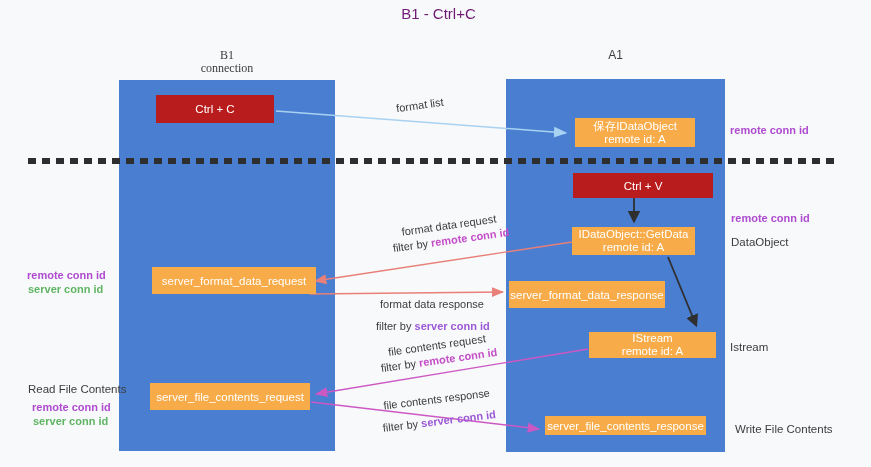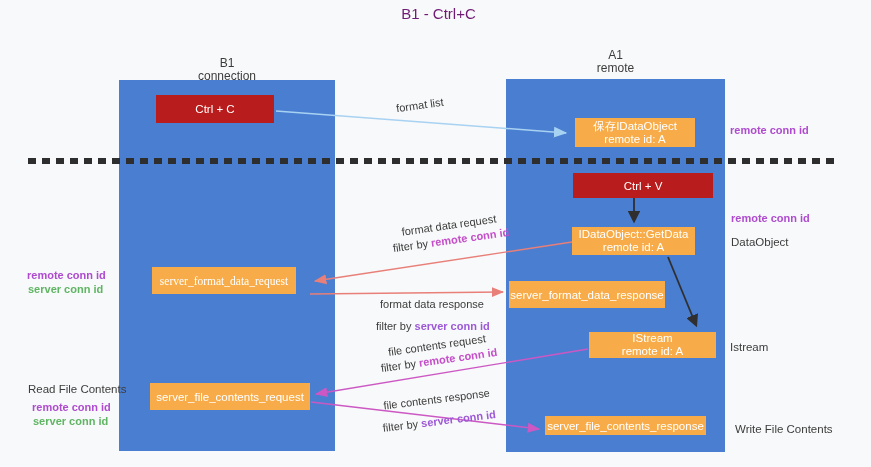--- a/index.html
+++ b/index.html
@@ -36,27 +36,26 @@
   .hl-server{color:#9C59D6;font-weight:bold;}
   svg.arrows{left:0;top:0;pointer-events:none;}
 </style>
 </head>
 <body>
 
 <div class="abs title">
   <div>B1 - Ctrl+C</div>
 </div>
 
-<div class="abs hdr" style="left:119px;top:57px;width:216px;">
+<div class="abs hdr" style="left:119px;top:49px;width:216px;font-family:Liberation Serif, serif;">
   <div>B1</div>
   <div>connection</div>
 </div>
 <div class="abs hdr" style="left:506px;top:49px;width:219px;">
   <div>A1</div>
-  <div>remote</div>
 </div>
 
 <div class="abs lane" style="left:119px;top:80px;width:216px;height:371px;"></div>
 <div class="abs lane" style="left:506px;top:79px;width:219px;height:373px;"></div>
 
 <div class="abs divider"></div>
 
 <svg class="abs arrows" width="871" height="467" viewBox="0 0 871 467">
   <defs>
     <marker id="m-blue" viewBox="0 0 10 10" refX="9" refY="5" markerWidth="9" markerHeight="9" orient="auto">
@@ -92,21 +91,21 @@
 
 <div class="abs node green" style="left:573px;top:173px;width:140px;height:25px;">
   <div class="single">Ctrl + V</div>
 </div>
 
 <div class="abs node orange" style="left:572px;top:227px;width:123px;height:28px;">
   <div class="ln">IDataObject::GetData</div>
   <div class="ln">remote id: A</div>
 </div>
 
-<div class="abs node orange" style="left:152px;top:267px;width:144px;height:27px;font-family:Liberation Serif, serif;">
+<div class="abs node orange" style="left:152px;top:267px;width:164px;height:27px;">
   <div class="single">server_format_data_request</div>
 </div>
 
 <div class="abs node orange" style="left:509px;top:281px;width:156px;height:27px;">
   <div class="single">server_format_data_response</div>
 </div>
 
 <div class="abs node orange" style="left:589px;top:332px;width:127px;height:26px;">
   <div class="ln">IStream</div>
   <div class="ln">remote id: A</div>

